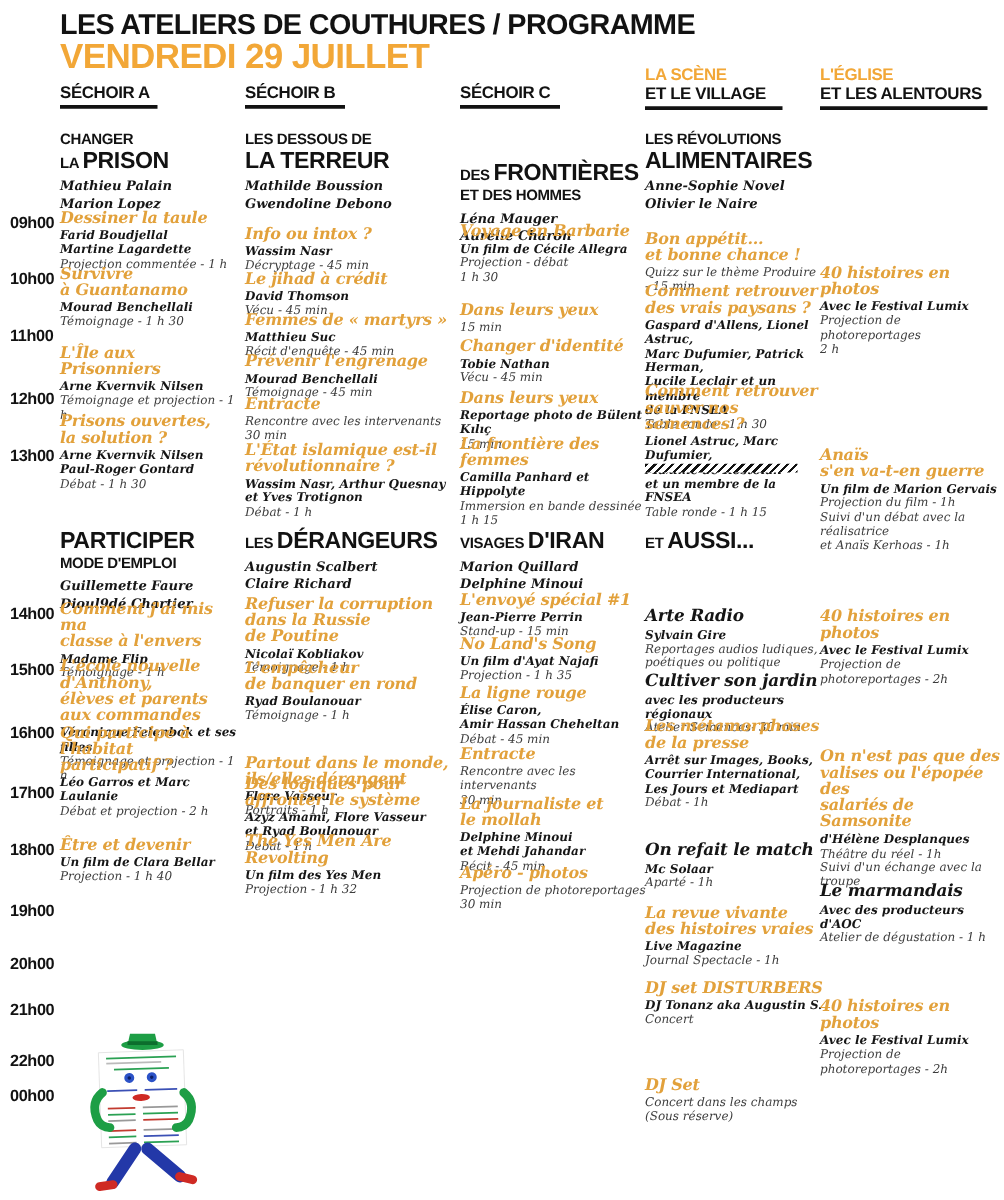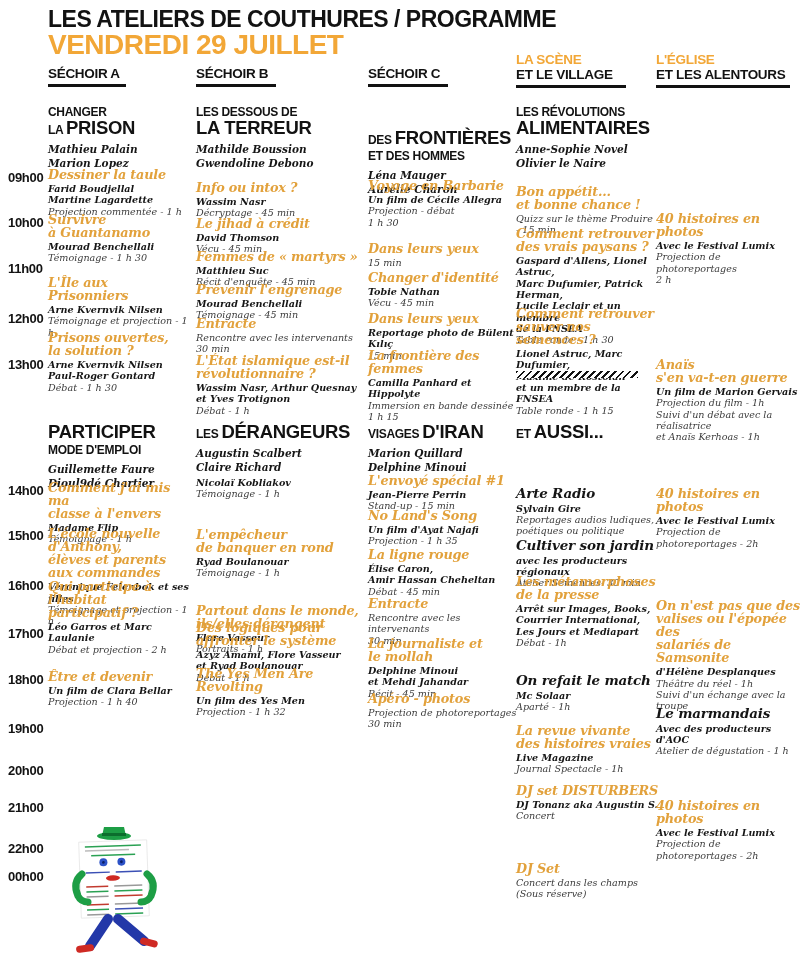--- a/index.html
+++ b/index.html
@@ -176,20 +176,23 @@
           <div class="ev-meta">30 min</div>
         </div>
         <div class="event" style="top: 354px;">
           <div class="ev-title">L'État islamique est-il
 révolutionnaire ?</div>
           <div class="ev-author">Wassim Nasr, Arthur Quesnay</div>
           <div class="ev-author">et Yves Trotignon</div>
           <div class="ev-meta">Débat - 1 h</div>
         </div>
         <div class="event" style="top: 477px;">
+          <div class="ev-title">Refuser la corruption
+dans la Russie
+de Poutine</div>
           <div class="ev-author">Nicolaï Kobliakov</div>
           <div class="ev-meta">Témoignage - 1 h</div>
         </div>
         <div class="event" style="top: 528px;">
           <div class="ev-title">L'empêcheur
 de banquer en rond</div>
           <div class="ev-author">Ryad Boulanouar</div>
           <div class="ev-meta">Témoignage - 1 h</div>
         </div>
         <div class="event" style="top: 580px; margin-top: 24px;">

